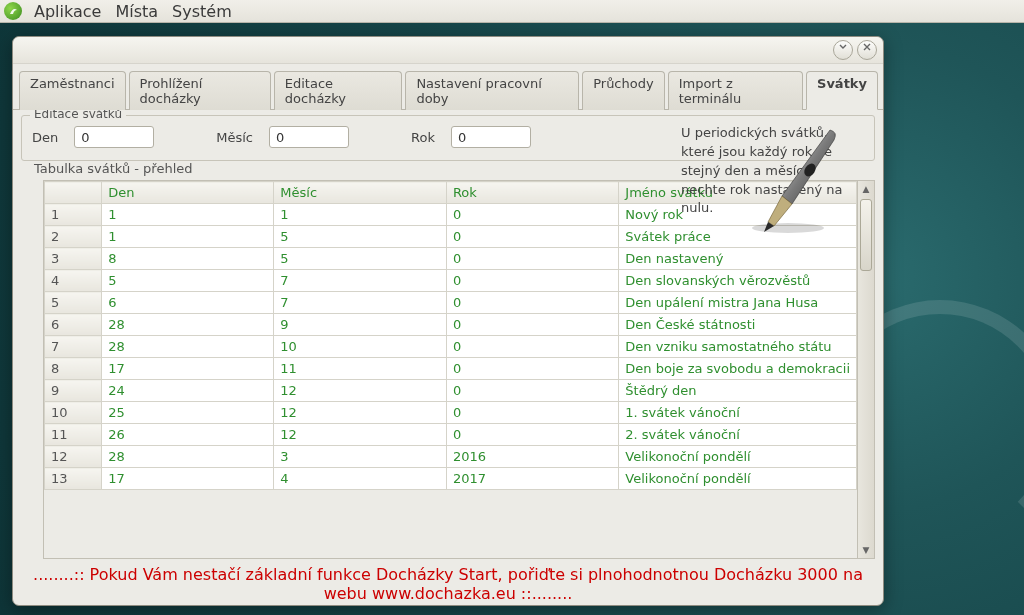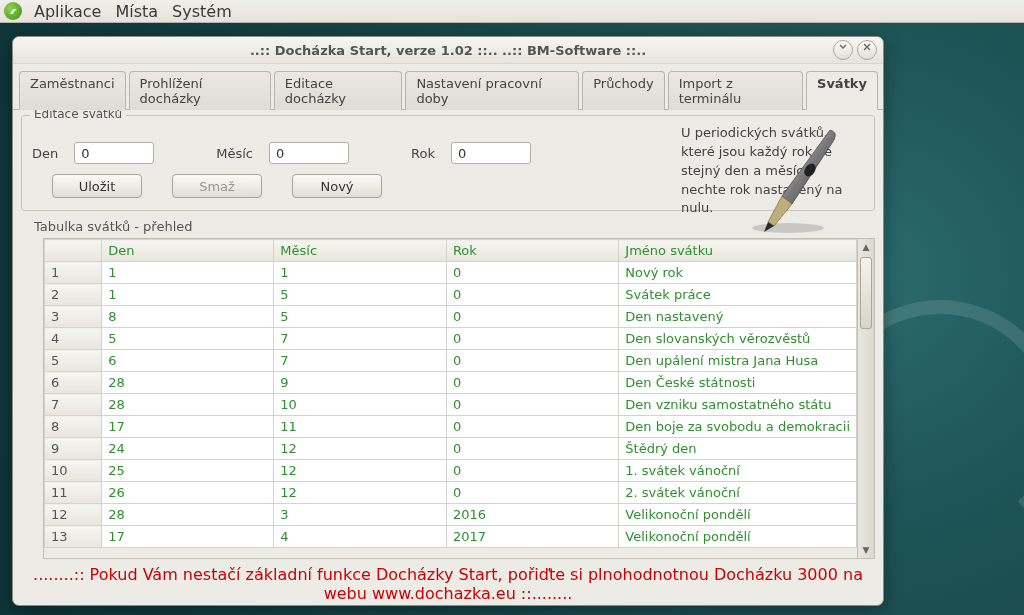--- a/index.html
+++ b/index.html
@@ -9,21 +9,21 @@
 .menubar .logo{width:18px;height:18px;border-radius:50%;background:radial-gradient(circle at 35% 35%,#8fd64a,#3a8a1f);margin-right:4px;display:flex;align-items:center;justify-content:center}
 .menubar .item{padding:2px 6px;cursor:default}
 .window{position:absolute;left:12px;top:36px;width:870px;height:568px;background:#ecebe6;border:1px solid #8e8b80;border-radius:7px;box-shadow:0 4px 18px rgba(0,0,0,.35);display:flex;flex-direction:column}
 .titlebar{height:26px;display:flex;align-items:center;justify-content:center;position:relative;border-bottom:1px solid #d6d4cc;border-radius:7px 7px 0 0;background:linear-gradient(#f6f5f0,#e6e4dc);font-weight:bold;color:#555}
 .titlebar .ctrls{position:absolute;right:6px;top:3px;display:flex;gap:4px}
 .tbtn{width:18px;height:18px;border:1px solid #a9a699;border-radius:50%;background:linear-gradient(#fdfdfb,#e1dfd6);font-size:11px;line-height:16px;text-align:center;color:#555;cursor:default}
 .tabs{display:flex;padding:6px 6px 0 6px;gap:4px;border-bottom:1px solid #b8b5aa;background:#ecebe6}
 .tab{padding:4px 10px;border:1px solid #b8b5aa;border-bottom:none;background:linear-gradient(#eae8e1,#dedcd3);border-radius:4px 4px 0 0;margin-right:-1px;color:#444;cursor:default;position:relative;top:1px}
 .tab.active{background:#ecebe6;border-bottom:1px solid #ecebe6;font-weight:bold}
 .content{flex:1;padding:5px 8px 0 8px;display:flex;flex-direction:column;overflow:hidden}
-.group{border:1px solid #c7c4b9;border-radius:3px;padding:26px 10px 12px 10px;position:relative;margin-bottom:8px}
+.group{border:1px solid #c7c4b9;border-radius:3px;padding:10px 10px 12px 10px;position:relative;}
 .group-title{position:absolute;top:-9px;left:8px;background:#ecebe6;padding:0 4px;color:#555;font-size:12px}
 .row{display:flex;align-items:center;gap:8px}
 .lbl{color:#444}
 .inp{height:22px;border:1px solid #b2afa3;border-radius:3px;background:#fff;padding:0 6px;font:inherit;color:#333;box-sizing:border-box}
 .inp.num{width:80px}
 .inp.name{width:313px;border-color:#7cc26d}
 .btn{height:24px;min-width:90px;border:1px solid #a9a699;border-radius:4px;background:linear-gradient(#fafaf7,#e1dfd6);font:inherit;color:#333;cursor:default;padding:0 18px}
 .btn:disabled{color:#9a988e}
 .pen{position:absolute;right:20px;top:10px}
 .help{position:absolute;right:18px;top:8px;width:175px;color:#444;line-height:1.45}
@@ -53,21 +53,20 @@
         <path d="M3 9 Q6 2 10 5 Q7 5 6 9 Z" fill="#fff" opacity=".9"></path>
       </svg>
   </span>
   <span class="item">Aplikace</span>
   <span class="item">Místa</span>
   <span class="item">Systém</span>
 </div>
 
 <div class="window">
   <div class="titlebar">
-    <span>..:: Docházka Start, verze 1.02 ::..       ..:: BM-Software ::..</span>
     <div class="ctrls">
       <div class="tbtn"><svg width="10" height="10" viewBox="0 0 10 10">
             <path d="M2 3 L5 6 L8 3" stroke="#666" fill="none" stroke-width="1.4"></path>
           </svg></div>
       <div class="tbtn"><svg width="10" height="10" viewBox="0 0 10 10">
             <path d="M2 2 L8 8 M8 2 L2 8" stroke="#666" stroke-width="1.4"></path>
           </svg></div>
     </div>
   </div>
 
@@ -91,25 +90,20 @@
         <input class="inp num" value="0" style="">
         <span style="width:30px"></span>
         <span class="lbl">Měsíc</span>
         <input class="inp num" value="0" style="">
         <span style="width:30px"></span>
         <span class="lbl">Rok</span>
         <input class="inp num" value="0" style="">
       </div>
 
 
-      <div class="row" style="margin-top:10px;gap:30px;padding-left:20px">
-        <button class="btn">Uložit</button>
-        <button class="btn" disabled="">Smaž</button>
-        <button class="btn">Nový</button>
-      </div>
 
       <svg class="pen" width="120" height="110" viewBox="0 0 120 110">
         <ellipse cx="54" cy="102" rx="36" ry="5" fill="#000" opacity=".15"></ellipse>
         <linearGradient id="pg" x1="0" y1="0" x2="1" y2="1">
             <stop offset="0" stop-color="#e8e8e8"></stop>
             <stop offset=".5" stop-color="#7a7a7a"></stop>
             <stop offset="1" stop-color="#2f2f2f"></stop>
           </linearGradient>
         <path d="M96 4 Q104 6 100 14 L58 78 L48 70 Z" fill="url(#pg)" stroke="#333" stroke-width=".6"></path>
         <path d="M48 70 L58 78 L40 100 L34 96 Z" fill="#bfae7d" stroke="#6b5a2f" stroke-width=".6"></path>

